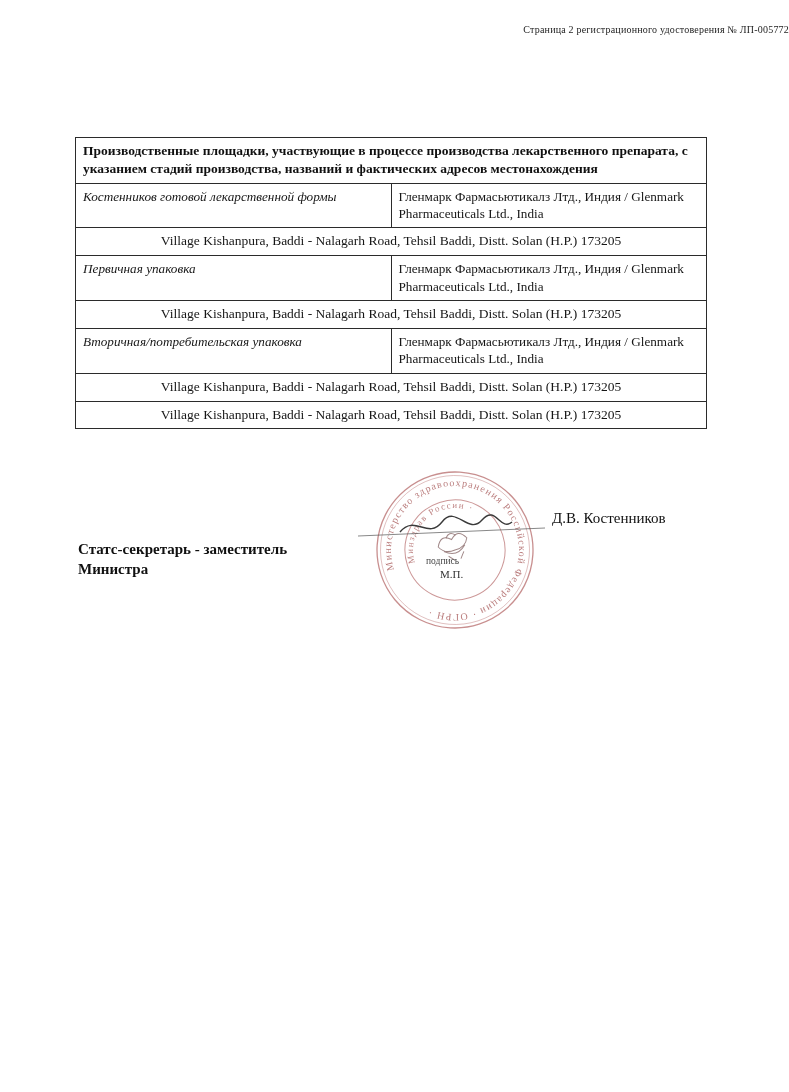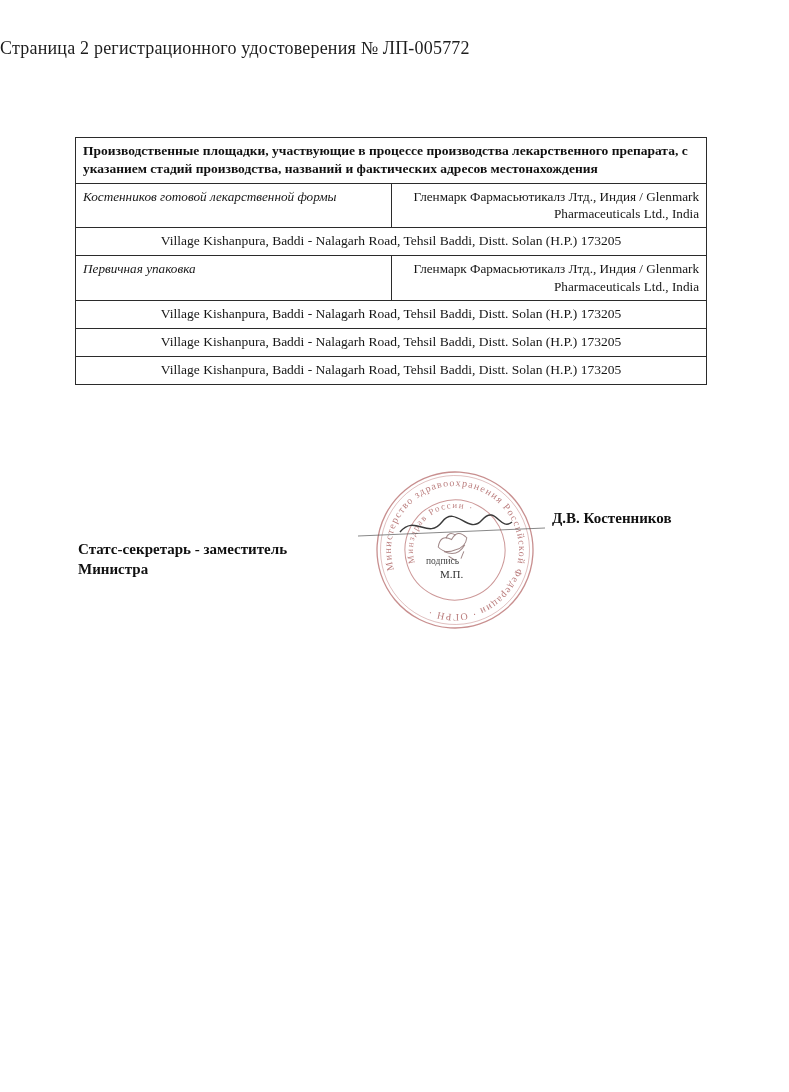--- a/index.html
+++ b/index.html
@@ -8,25 +8,25 @@
     width: 789px;
     height: 1092px;
     background: #ffffff;
     font-family: "Liberation Serif", serif;
     color: #161616;
     overflow: hidden;
   }
 
   .doc-header {
     position: absolute;
-    top: 38px;
+    top: 24px;
     left: 0;
     width: 100%;
-    text-align: left;
-    font-size: 18px;
+    text-align: right;
+    font-size: 10px;
     letter-spacing: 0.2px;
     color: #1c1c1c;
   }
 
   .doc-table {
     position: absolute;
     left: 75px;
     top: 137px;
     width: 632px;
     border-collapse: collapse;
@@ -44,42 +44,41 @@
     font-size: 13.5px;
     color: #101010;
   }
   .stage-cell {
     font-style: italic;
     font-size: 13.2px;
     width: 352px;
   }
   .mfr-cell {
     font-size: 13.2px;
-    text-align: right;
   }
   .addr-cell {
     font-size: 13.5px;
     text-align: center;
   }
 
   .sig-title {
     position: absolute;
     left: 78px;
     top: 540px;
     width: 250px;
     font-weight: bold;
     font-size: 15px;
     line-height: 1.3;
     color: #101010;
   }
   .sig-name {
     position: absolute;
     left: 552px;
     top: 510px;
-    font-weight: bold;
+    font-weight: normal;
     font-size: 15px;
     color: #101010;
     white-space: nowrap;
   }
 
   .stamp-area {
     position: absolute;
     left: 340px;
     top: 462px;
     width: 230px;
@@ -115,20 +114,24 @@
       </tr>
 
       <tr class="stage-row">
         <td class="stage-cell">Первичная упаковка</td>
         <td class="mfr-cell">Гленмарк Фармасьютикалз Лтд., Индия / Glenmark Pharmaceuticals Ltd., India</td>
       </tr>
       <tr class="addr-row">
         <td colspan="2" class="addr-cell">Village Kishanpura, Baddi - Nalagarh Road, Tehsil Baddi, Distt. Solan (H.P.) 173205</td>
       </tr>
 
+      <tr class="stage-row">
+        <td class="stage-cell">Вторичная/потребительская упаковка</td>
+        <td class="mfr-cell">Гленмарк Фармасьютикалз Лтд., Индия / Glenmark Pharmaceuticals Ltd., India</td>
+      </tr>
       <tr class="addr-row">
         <td colspan="2" class="addr-cell">Village Kishanpura, Baddi - Nalagarh Road, Tehsil Baddi, Distt. Solan (H.P.) 173205</td>
       </tr>
 
       <tr class="addr-row">
         <td colspan="2" class="addr-cell">Village Kishanpura, Baddi - Nalagarh Road, Tehsil Baddi, Distt. Solan (H.P.) 173205</td>
       </tr>
     </tbody>
   </table>
 

